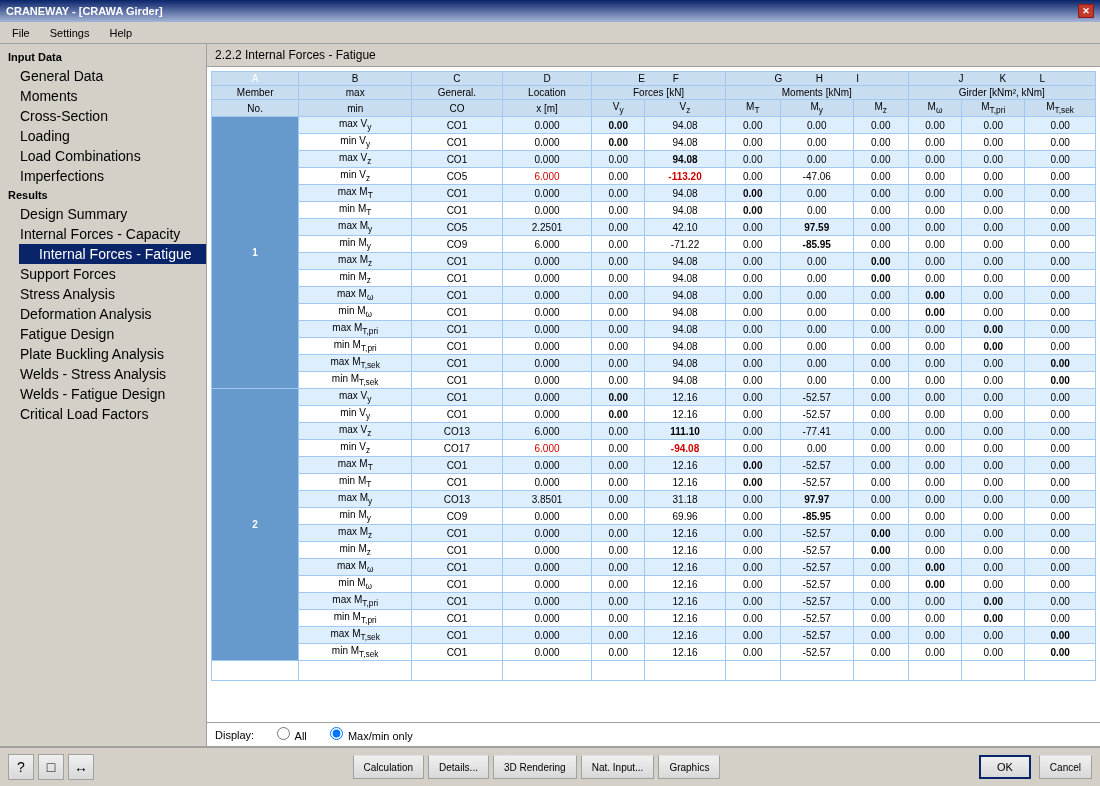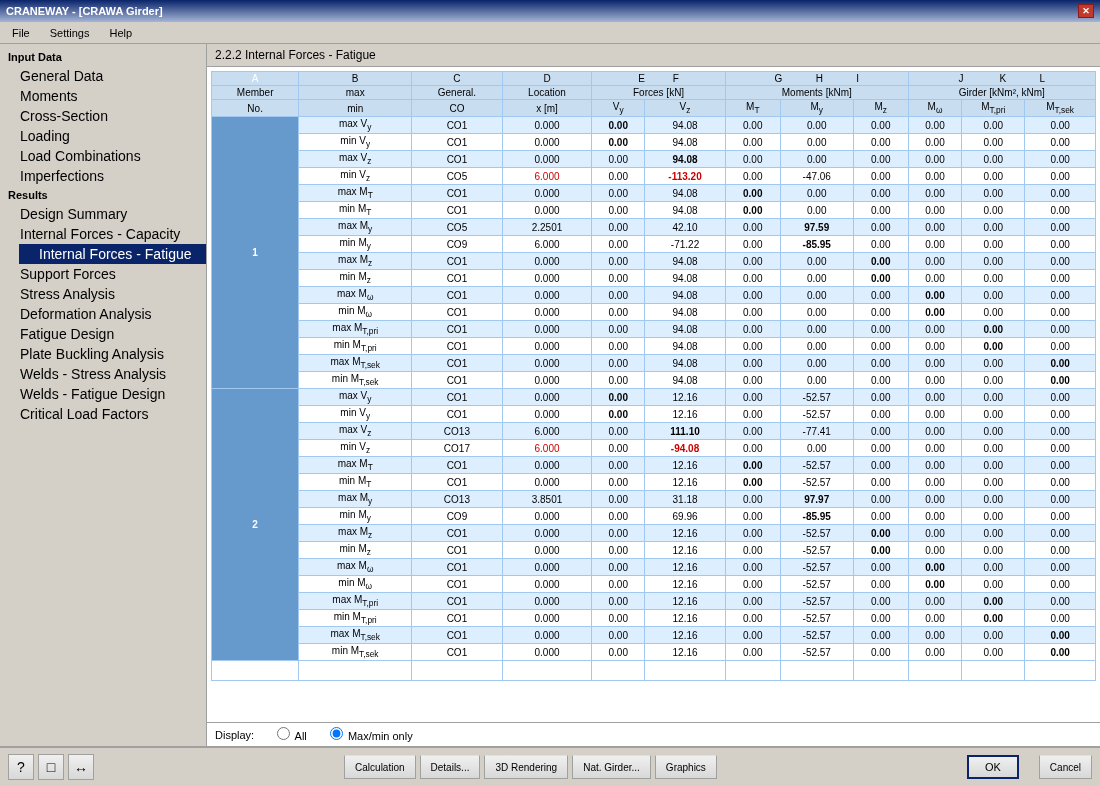--- a/index.html
+++ b/index.html
@@ -138,21 +138,21 @@
       background: #d4d0c8;
       border-top: 2px solid #a0a0a0;
       display: flex;
       align-items: center;
       padding: 0 8px;
       gap: 4px;
       justify-content: space-between;
     }
     .bottom-left { display: flex; gap: 4px; align-items: center; }
     .bottom-center { display: flex; gap: 4px; align-items: center; }
-    .bottom-right { display: flex; gap: 20px; align-items: center; }
+    .bottom-right { display: flex; gap: 8px; align-items: center; }
     
     .btn {
       background: linear-gradient(to bottom, #f0f0f0, #d8d8d8);
       border: 1px solid #a0a0a0;
       border-top-color: #e0e0e0;
       padding: 3px 10px;
       font-size: 10px;
       cursor: pointer;
       height: 24px;
       display: flex;
@@ -753,20 +753,20 @@
 <div class="bottom-bar">
   <div class="bottom-left">
     <div class="icon-btn">?</div>
     <div class="icon-btn">□</div>
     <div class="icon-btn">↔</div>
   </div>
   <div class="bottom-center">
     <button class="btn">Calculation</button>
     <button class="btn">Details...</button>
     <button class="btn">3D Rendering</button>
-    <button class="btn">Nat. Girder...</button>
+    <button class="btn">Nat. Input...</button>
     <button class="btn">Graphics</button>
   </div>
   <div class="bottom-right">
     <button class="btn-ok">OK</button>
     <button class="btn">Cancel</button>
   </div>
 </div>
 
 </body></html>

